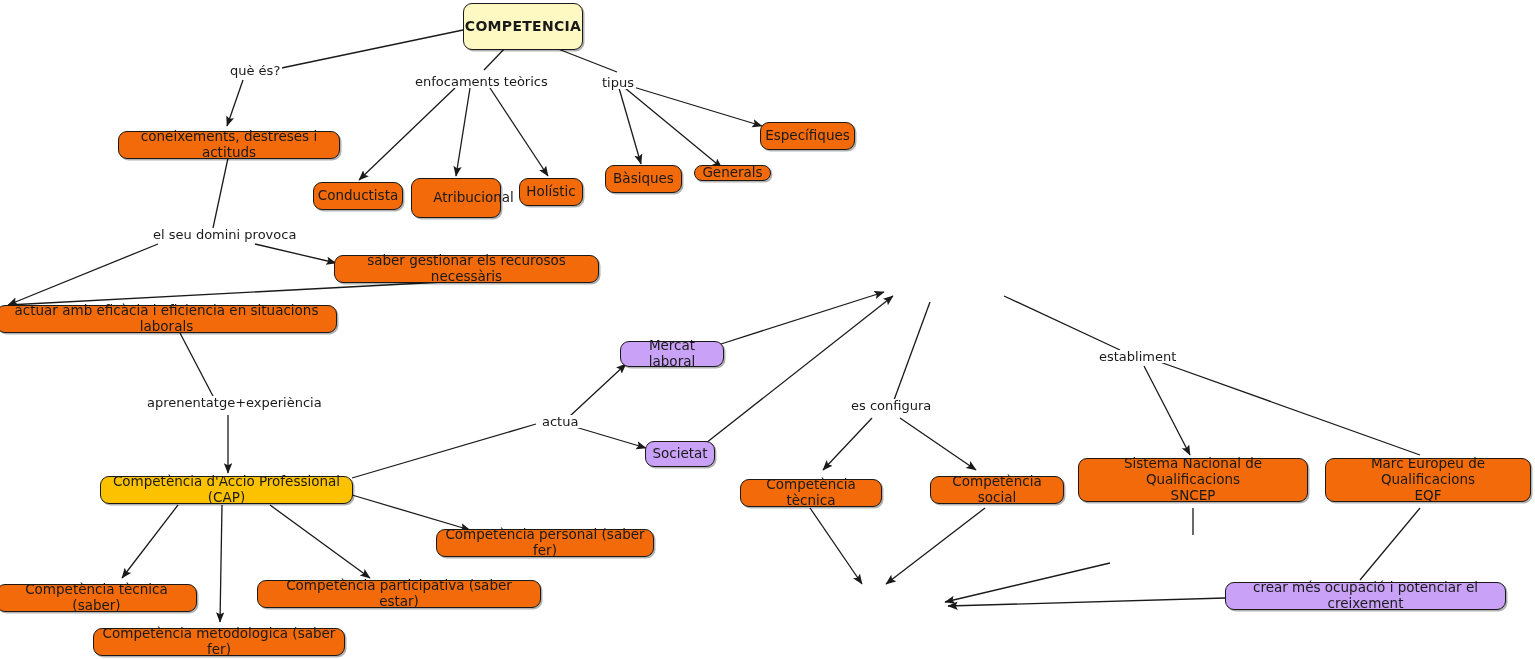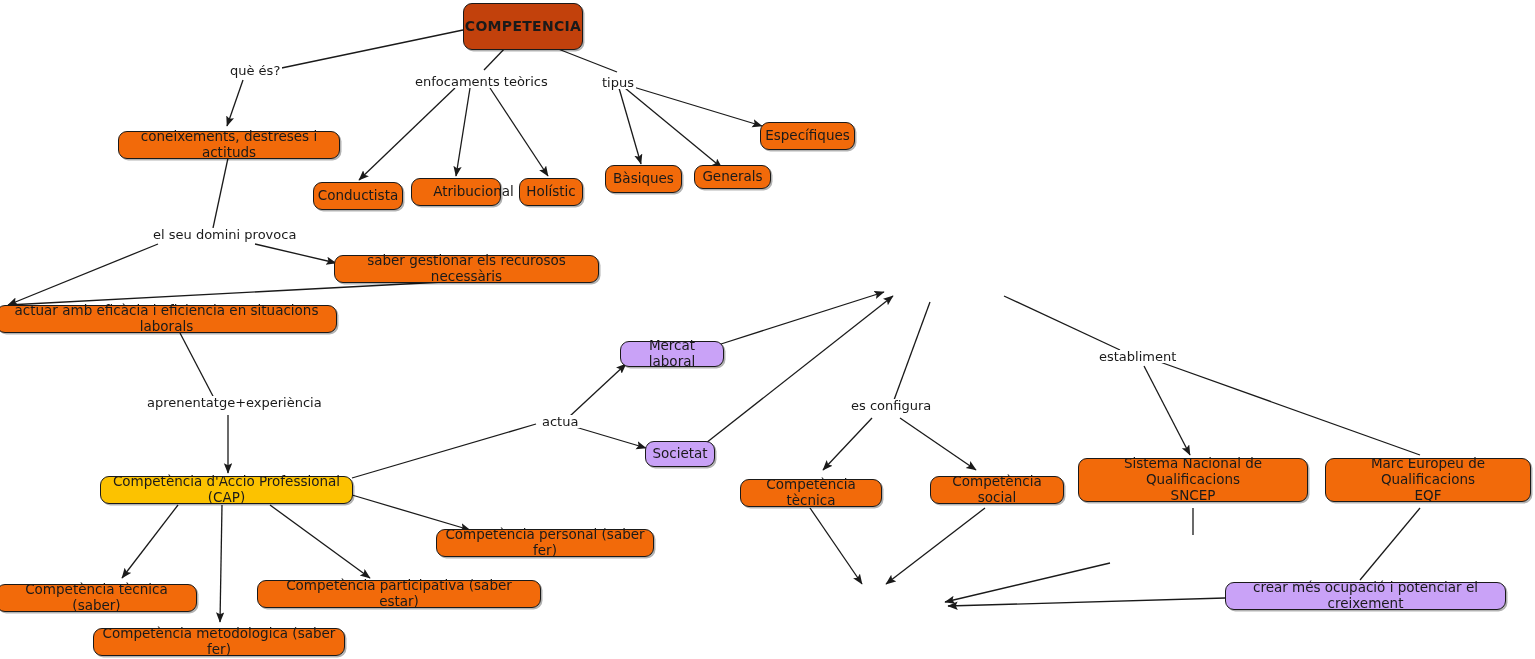--- a/index.html
+++ b/index.html
@@ -35,21 +35,21 @@
     justify-content: center;
     text-align: center;
     color: #1a1a1a;
     line-height: 1.18;
     padding: 3px 8px;
     font-size: 13.5px;
     white-space: pre-line;
     box-shadow: 1.5px 1.5px 0.5px rgba(0,0,0,0.30);
   }
   .node.green {
-    background: #c2410c;
+    background: #fef9c3;
     font-weight: bold;
     font-size: 14px;
     letter-spacing: 0.3px;
   }
   .node.orange { background: #F26A0A; }
   .node.yellow { background: #FCC200; }
   .node.purple { background: #C9A2F7; }
 
   .edge-label {
     position: absolute;
@@ -124,27 +124,27 @@
       <path d="M1225,598 L948,606" marker-end="url(#ah)"></path>
     </g>
   </svg>
 
   <div class="node green" style="left:463px;  top:3px;   width:120px; height:47px;">COMPETENCIA</div>
 
   <div class="node orange" style="left:118px;  top:131px; width:222px; height:28px;">coneixements, destreses i actituds</div>
 
   <div class="node orange" style="left:313px;  top:182px; width:90px;  height:28px;">Conductista</div>
 
-  <div class="node orange" style="left:411px;  top:178px; width:90px;  height:28px;padding-left:43px;">Atribucional</div>
+  <div class="node orange" style="left:411px;  top:178px; width:90px;  height:40px;padding-left:43px;">Atribucional</div>
 
   <div class="node orange" style="left:519px;  top:178px; width:64px;  height:28px;">Holístic</div>
 
   <div class="node orange" style="left:605px;  top:165px; width:77px;  height:28px;">Bàsiques</div>
 
-  <div class="node orange" style="left:694px;  top:165px; width:77px;  height:24px;text-align:center;">Generals</div>
+  <div class="node orange" style="left:694px;  top:165px; width:77px;  height:16px;text-align:center;">Generals</div>
 
   <div class="node orange" style="left:760px;  top:122px; width:95px;  height:28px;">Específiques</div>
 
   <div class="node orange" style="left:334px;  top:255px; width:265px; height:28px;">saber gestionar els recurosos necessàris</div>
 
   <div class="node orange" style="left:-4px;   top:305px; width:341px; height:28px;">actuar amb eficàcia i eficiencia en situacions laborals</div>
 
   <div class="node yellow" style="left:100px;  top:476px; width:253px; height:28px;">Competència d'Accio Professional (CAP)</div>
 
   <div class="node orange" style="left:-4px;   top:584px; width:201px; height:28px;">Competència tècnica (saber)</div>

